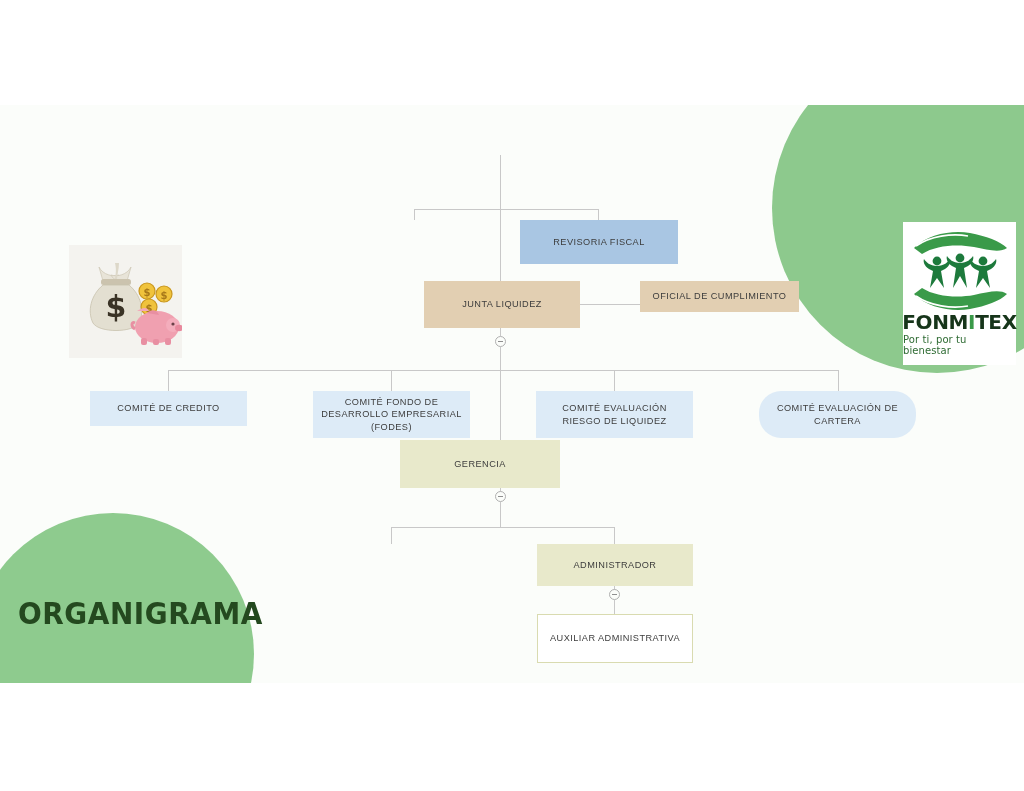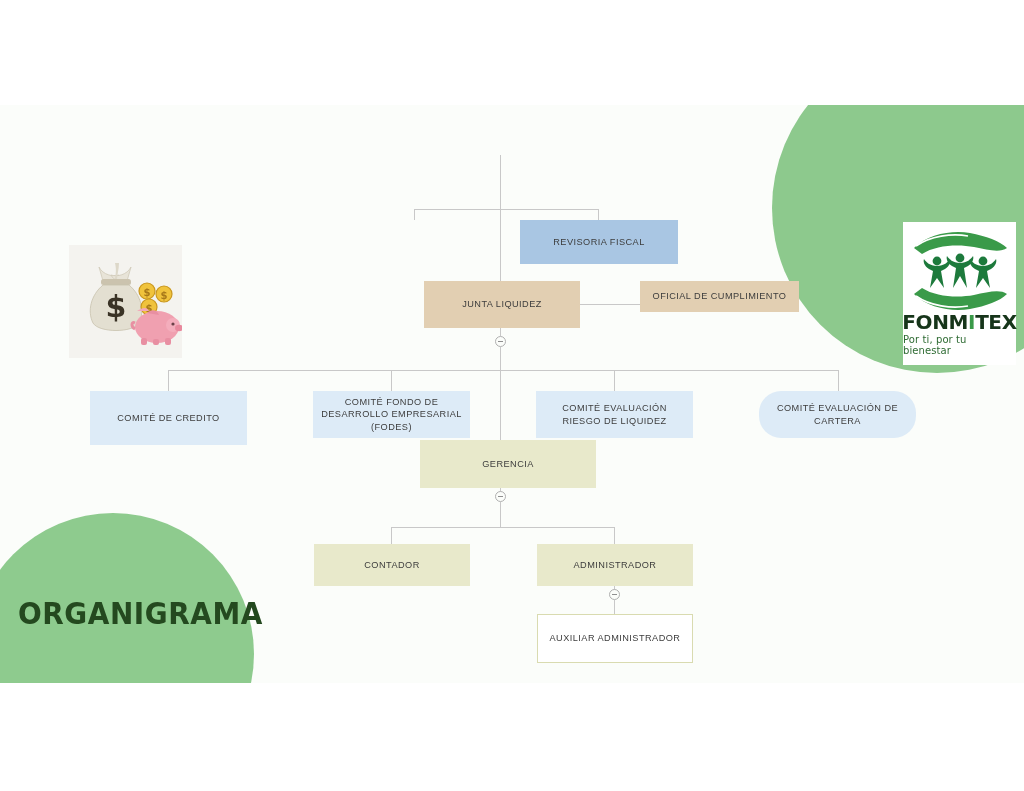--- a/index.html
+++ b/index.html
@@ -245,29 +245,28 @@
   <div class="ln v" style="left:614px; top:495px; height:14px;"></div>
 
 
 
   <div class="node blue" style="left:520px; top:115px; width:158px; height:44px;">REVISORIA FISCAL</div>
 
   <div class="node tan" style="left:424px; top:176px; width:156px; height:47px;">JUNTA LIQUIDEZ</div>
 
   <div class="node tan" style="left:640px; top:176px; width:159px; height:31px;">OFICIAL DE CUMPLIMIENTO</div>
 
-  <div class="node lblue" style="left:90px; top:286px; width:157px; height:54px;">COMITÉ DE CREDITO</div>
+  <div class="node lblue" style="left:90px; top:286px; width:157px; height:35px;">COMITÉ DE CREDITO</div>
 
   <div class="node lblue" style="left:313px; top:286px; width:157px; height:47px;">COMITÉ FONDO DE DESARROLLO EMPRESARIAL (FODES)</div>
 
   <div class="node lblue" style="left:536px; top:286px; width:157px; height:47px;">COMITÉ EVALUACIÓN RIESGO DE LIQUIDEZ</div>
 
   <div class="node lblue" style="left:759px; top:286px; width:157px; height:47px;border-radius:22px;">COMITÉ EVALUACIÓN DE CARTERA</div>
 
-  <div class="node olive" style="left:420px; top:335px; width:176px; height:48px;">GERENCIA</div>
-
-  <div class="node olive" style="left:314px; top:439px; width:156px; height:42px;">CONTADOR</div>
+  <div class="node olive" style="left:400px; top:335px; width:160px; height:48px;">GERENCIA</div>
+
 
   <div class="node olive" style="left:537px; top:439px; width:156px; height:42px;">ADMINISTRADOR</div>
 
-  <div class="node outline" style="left:537px; top:509px; width:156px; height:49px;">AUXILIAR ADMINISTRADOR</div>
+  <div class="node outline" style="left:537px; top:509px; width:156px; height:49px;">AUXILIAR ADMINISTRATIVA</div>
 
 </div>
 
 </body></html>

